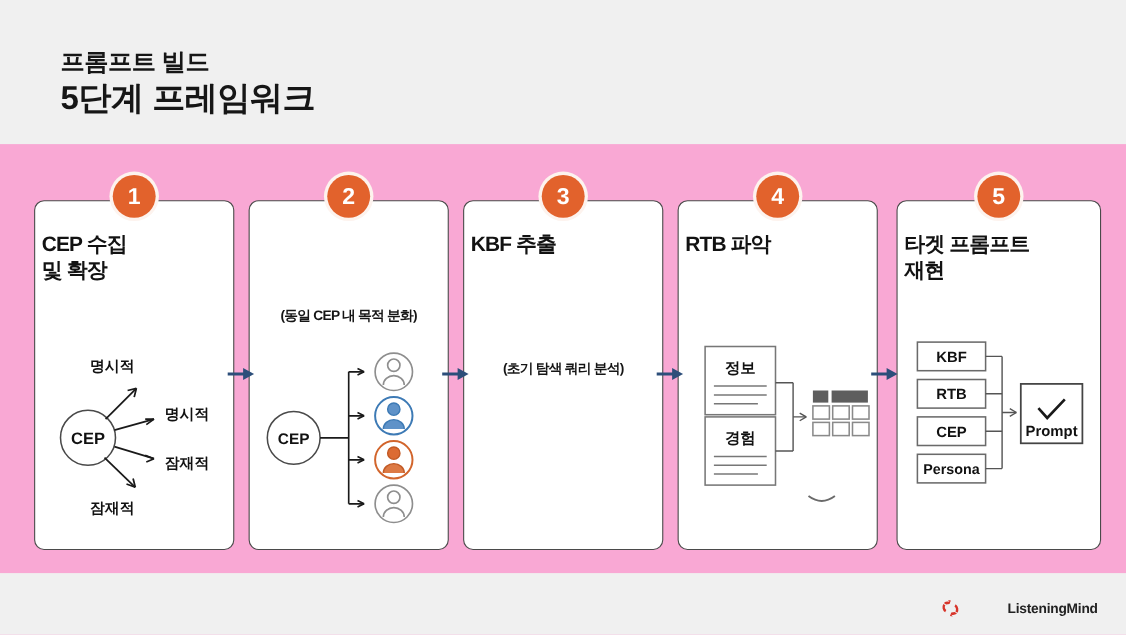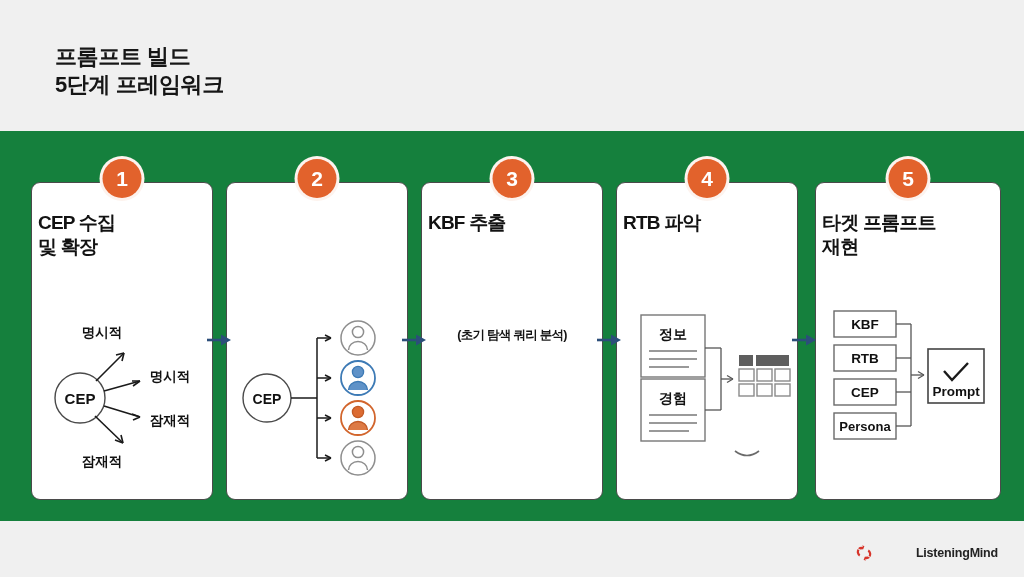--- a/index.html
+++ b/index.html
@@ -12,21 +12,21 @@
     background: #ffffff;
     font-family: "Liberation Sans", "DejaVu Sans", sans-serif;
     color: #1a1a1a;
     overflow: hidden;
     position: relative;
   }
   .slide {
     position: relative;
     width: 1024px;
     height: 577px;
-    background: #15803d;
+    background: #f9a8d4;
   }
 
   
   .header-band {
     position: absolute;
     left: 0; top: 0;
     width: 1024px;
     height: 131px;
     background: #f0f0f0;
   }
@@ -37,21 +37,21 @@
     line-height: 1.28;
   }
   .header-title .line1 {
     font-size: 22px;
     font-weight: 700;
     letter-spacing: -0.4px;
     color: #161616;
     display: block;
   }
   .header-title .line2 {
-    font-size: 22px;
+    font-size: 30px;
     font-weight: 700;
     letter-spacing: -0.4px;
     color: #161616;
     display: block;
   }
 
   
   .footer-band {
     position: absolute;
     left: 0;
@@ -205,20 +205,21 @@
           <text x="70" y="34" text-anchor="middle" font-family="Liberation Sans, sans-serif" font-size="13.5" font-weight="700" fill="#111">명시적</text>
           <text x="138" y="78" text-anchor="middle" font-family="Liberation Sans, sans-serif" font-size="13.5" font-weight="700" fill="#111">명시적</text>
           <text x="138" y="122" text-anchor="middle" font-family="Liberation Sans, sans-serif" font-size="13.5" font-weight="700" fill="#111">잠재적</text>
           <text x="70" y="163" text-anchor="middle" font-family="Liberation Sans, sans-serif" font-size="13.5" font-weight="700" fill="#111">잠재적</text>
         </svg>
       </div>
     </div>
 
     <div class="card c2">
       <div class="badge">2</div>
+      <div class="card-sub">(동일 CEP 내 목적 분화)</div>
       <div class="figure">
         <svg width="182" height="190" viewBox="0 0 182 190">
           <circle cx="40" cy="95" r="24" fill="#fff" stroke="#4a4a4a" stroke-width="1.4"></circle>
           <text x="40" y="101" text-anchor="middle" font-family="Liberation Sans, sans-serif" font-size="14" font-weight="700" fill="#111">CEP</text>
           <g stroke="#1a1a1a" stroke-width="1.5" fill="none">
             <path d="M64 95 L90 95"></path>
             <path d="M90 35 L90 155"></path>
             <path d="M90 35 L104 35"></path>
               <path d="M104 35 L98 32 M104 35 L98 38"></path>
             <path d="M90 75 L104 75"></path>

